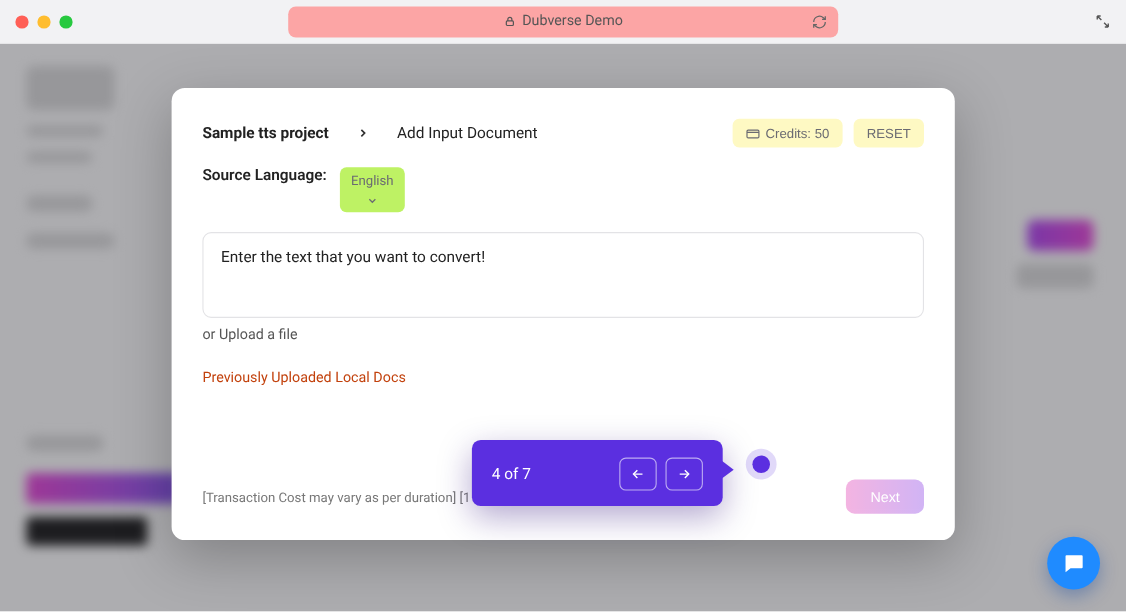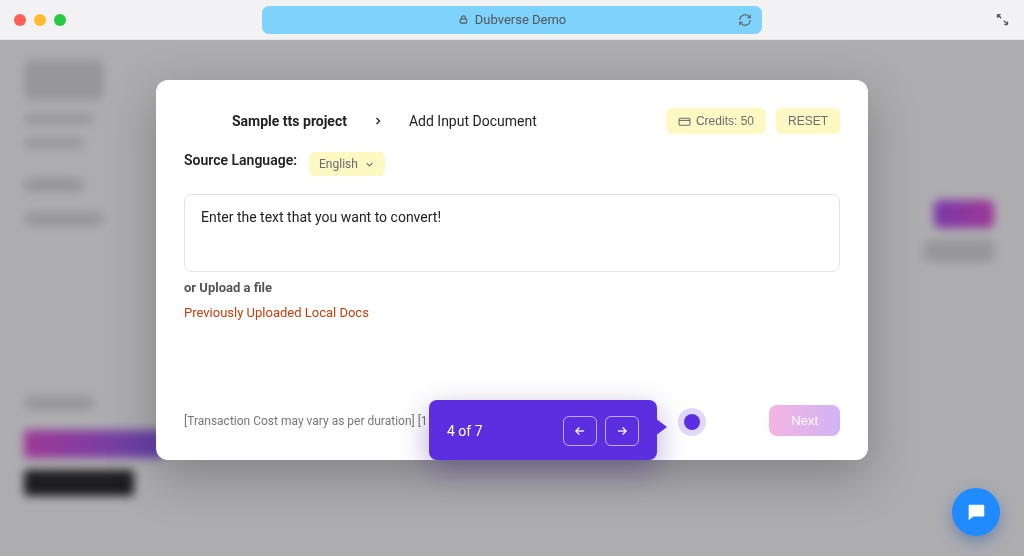--- a/index.html
+++ b/index.html
@@ -20,21 +20,21 @@
   .tl { width: 12px; height: 12px; border-radius: 50%; }
   .tl.red { background: #ff5f56; }
   .tl.yellow { background: #ffbd2e; }
   .tl.green { background: #27c93f; }
   .address-bar {
     position: absolute;
     left: 50%;
     transform: translateX(-50%);
     width: 500px;
     height: 28px;
-    background: #7dd3fc;
+    background: #fca5a5;
     border-radius: 7px;
     display: flex;
     align-items: center;
     justify-content: center;
     gap: 6px;
     color: #555;
     font-size: 13px;
   }
   .addr-refresh {
     position: absolute;
@@ -107,21 +107,20 @@
     align-items: center;
     justify-content: space-between;
     margin-bottom: 18px;
   }
   .breadcrumb {
     display: flex;
     align-items: center;
     gap: 25px;
     font-size: 14px;
     color: #222;
-    margin-left: 48px;
   }
   .breadcrumb .strong { font-weight: 700; }
   .breadcrumb .chev { color: #333; }
   .hdr-buttons { display: flex; gap: 10px; }
   .pill-btn {
     background: #fef9c3;
     border: none;
     border-radius: 6px;
     padding: 6px 12px;
     font-size: 12px;
@@ -129,38 +128,39 @@
     cursor: pointer;
     display: flex; align-items: center; gap: 5px;
   }
   .src-row {
     display: flex;
     gap: 12px;
     margin-bottom: 18px;
   }
   .src-label { font-size: 14px; font-weight: 600; color: #222; }
   .lang-select {
-    background: #fef9c3;
+    background: #bef264;
     border-radius: 6px;
     padding: 5px 10px;
     font-size: 12px;
     color: #6b6b72;
     display: flex; align-items: center; gap: 6px;
     cursor: pointer;
+    flex-direction: column;
   }
   .text-area {
     border: 1px solid #e3e3e6;
     border-radius: 8px;
     min-height: 78px;
     padding: 14px 16px;
     font-size: 14px;
     color: #222;
     margin-bottom: 8px;
   }
-  .or-label { font-size: 13px; color: #555; margin-bottom: 10px; font-weight: bold; }
+  .or-label { font-size: 13px; color: #555; margin-bottom: 24px; }
   .upload-row {
     border: 1px solid #e8e8eb;
     border-radius: 8px;
     padding: 10px 14px;
     display: flex;
     align-items: center;
     gap: 12px;
     margin-bottom: 18px;
   }
   .file-icon { color: #9a9aa0; }

